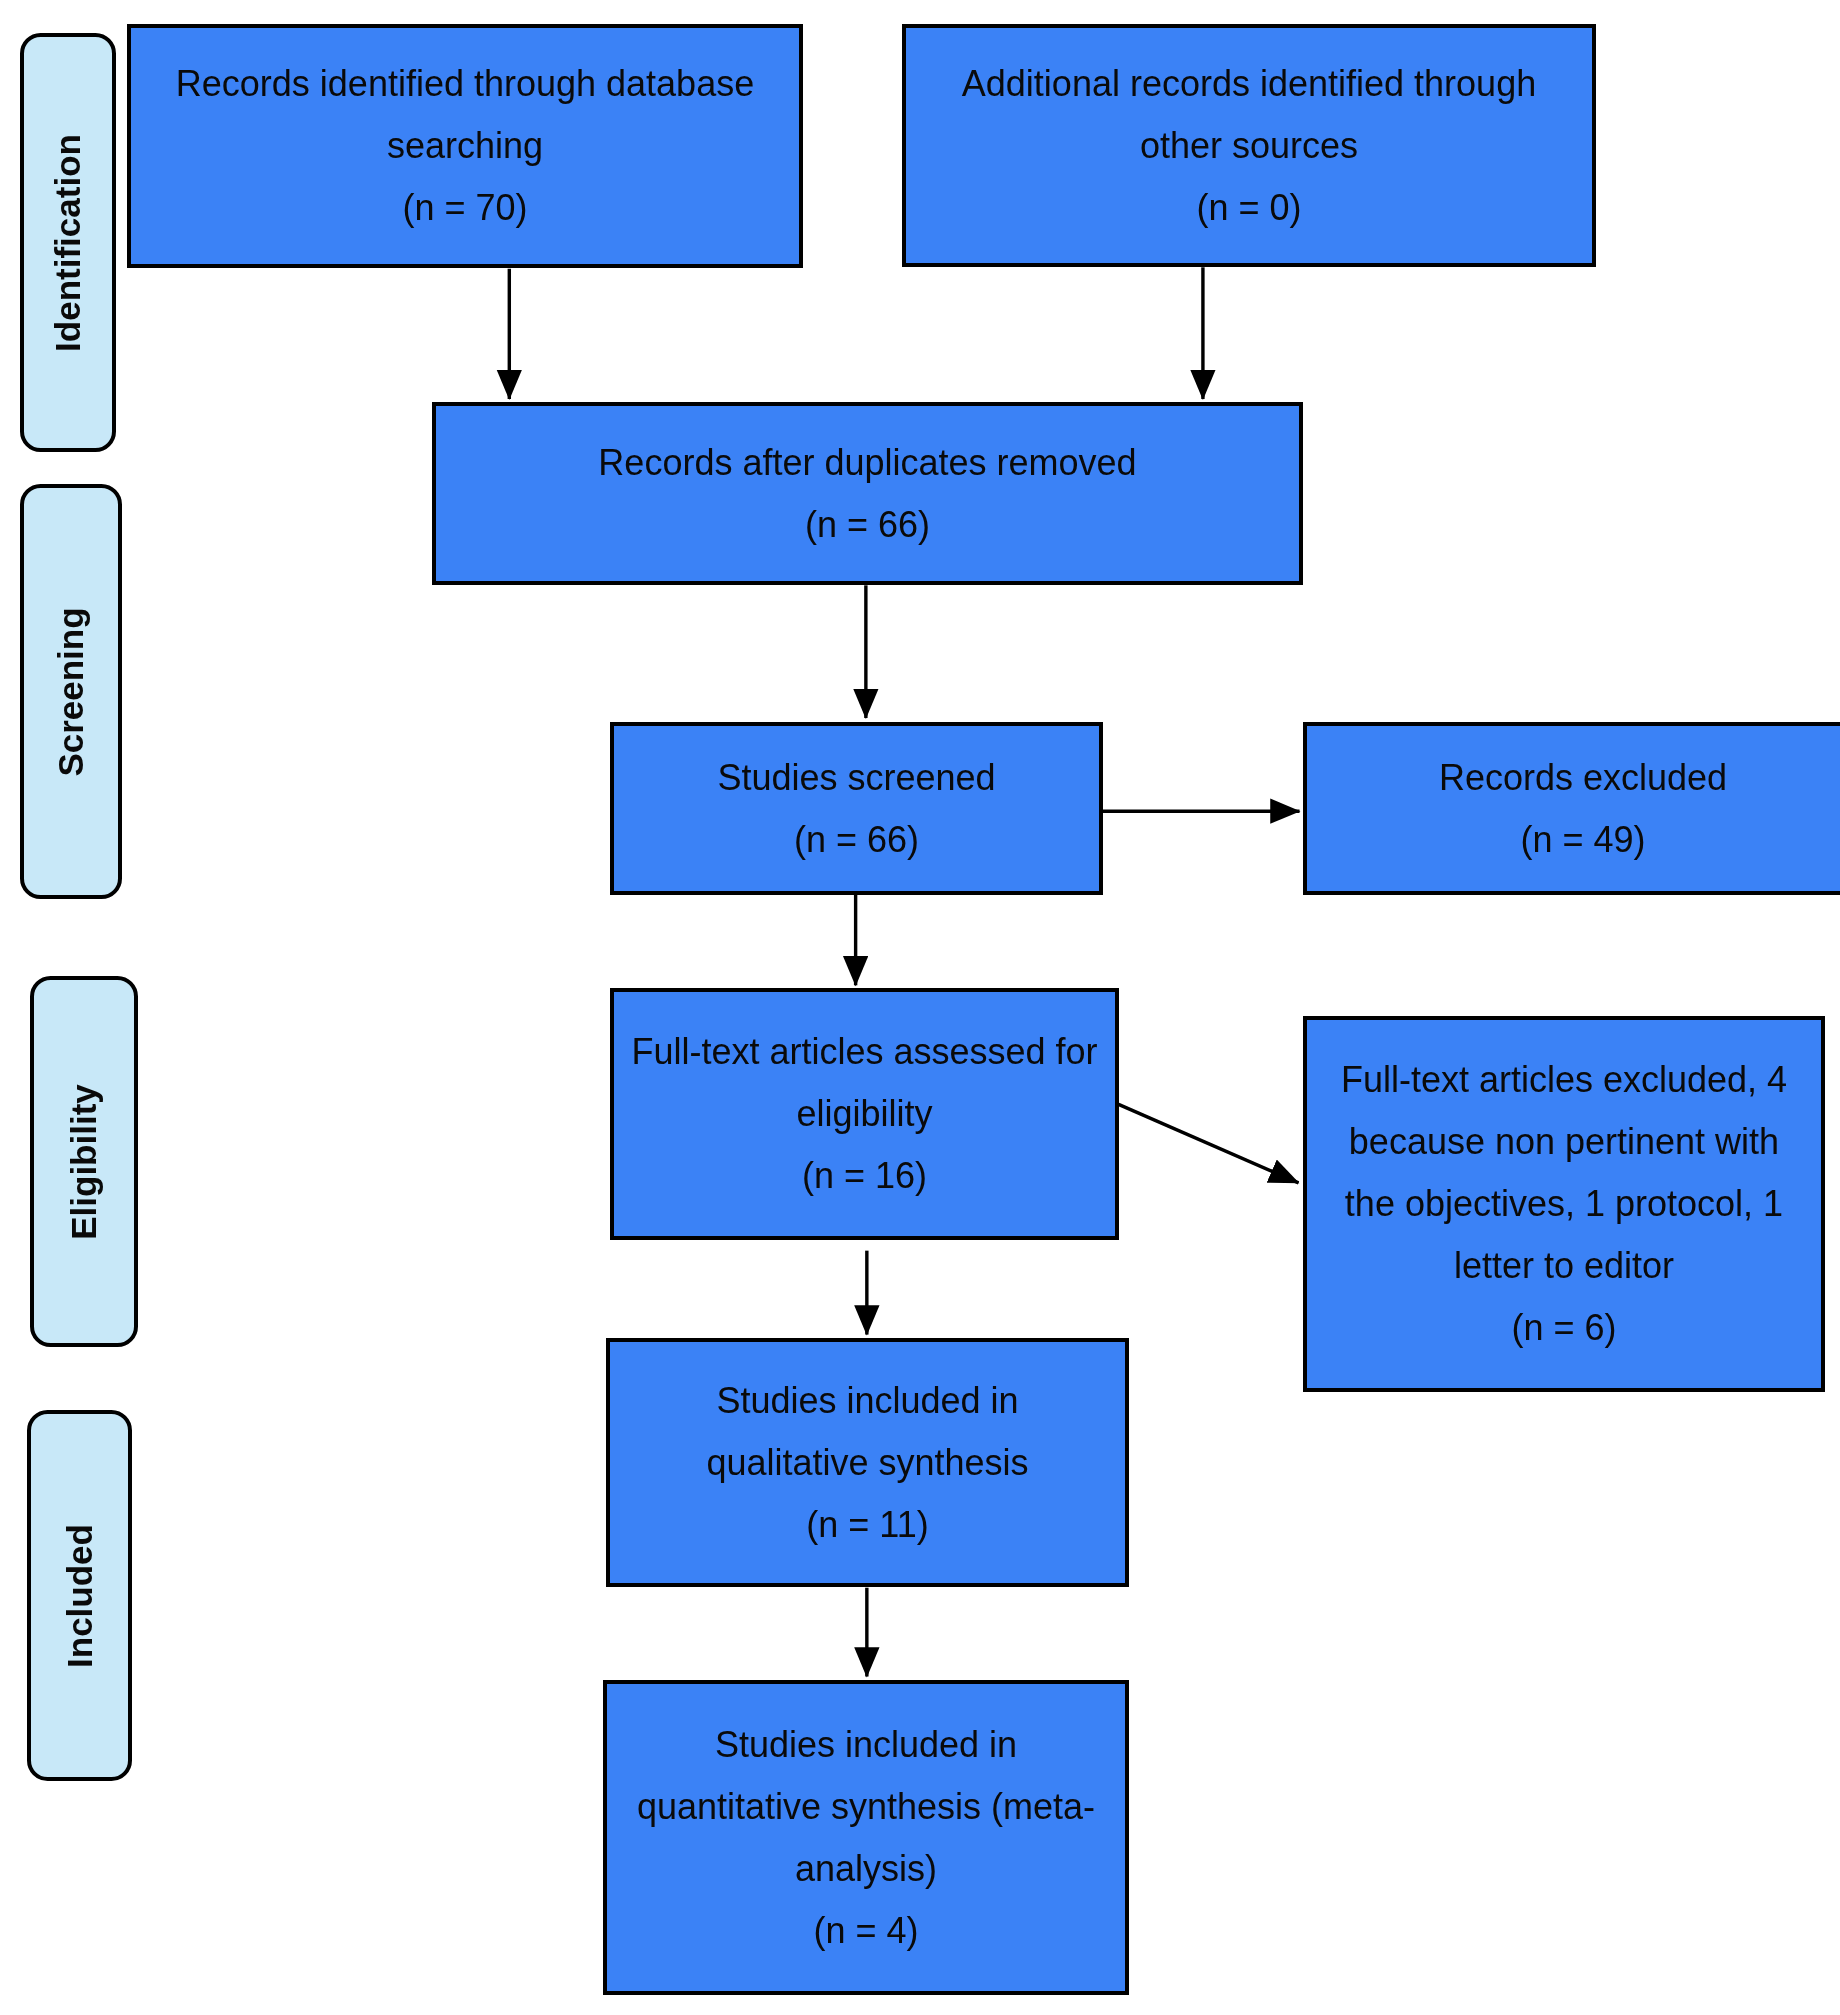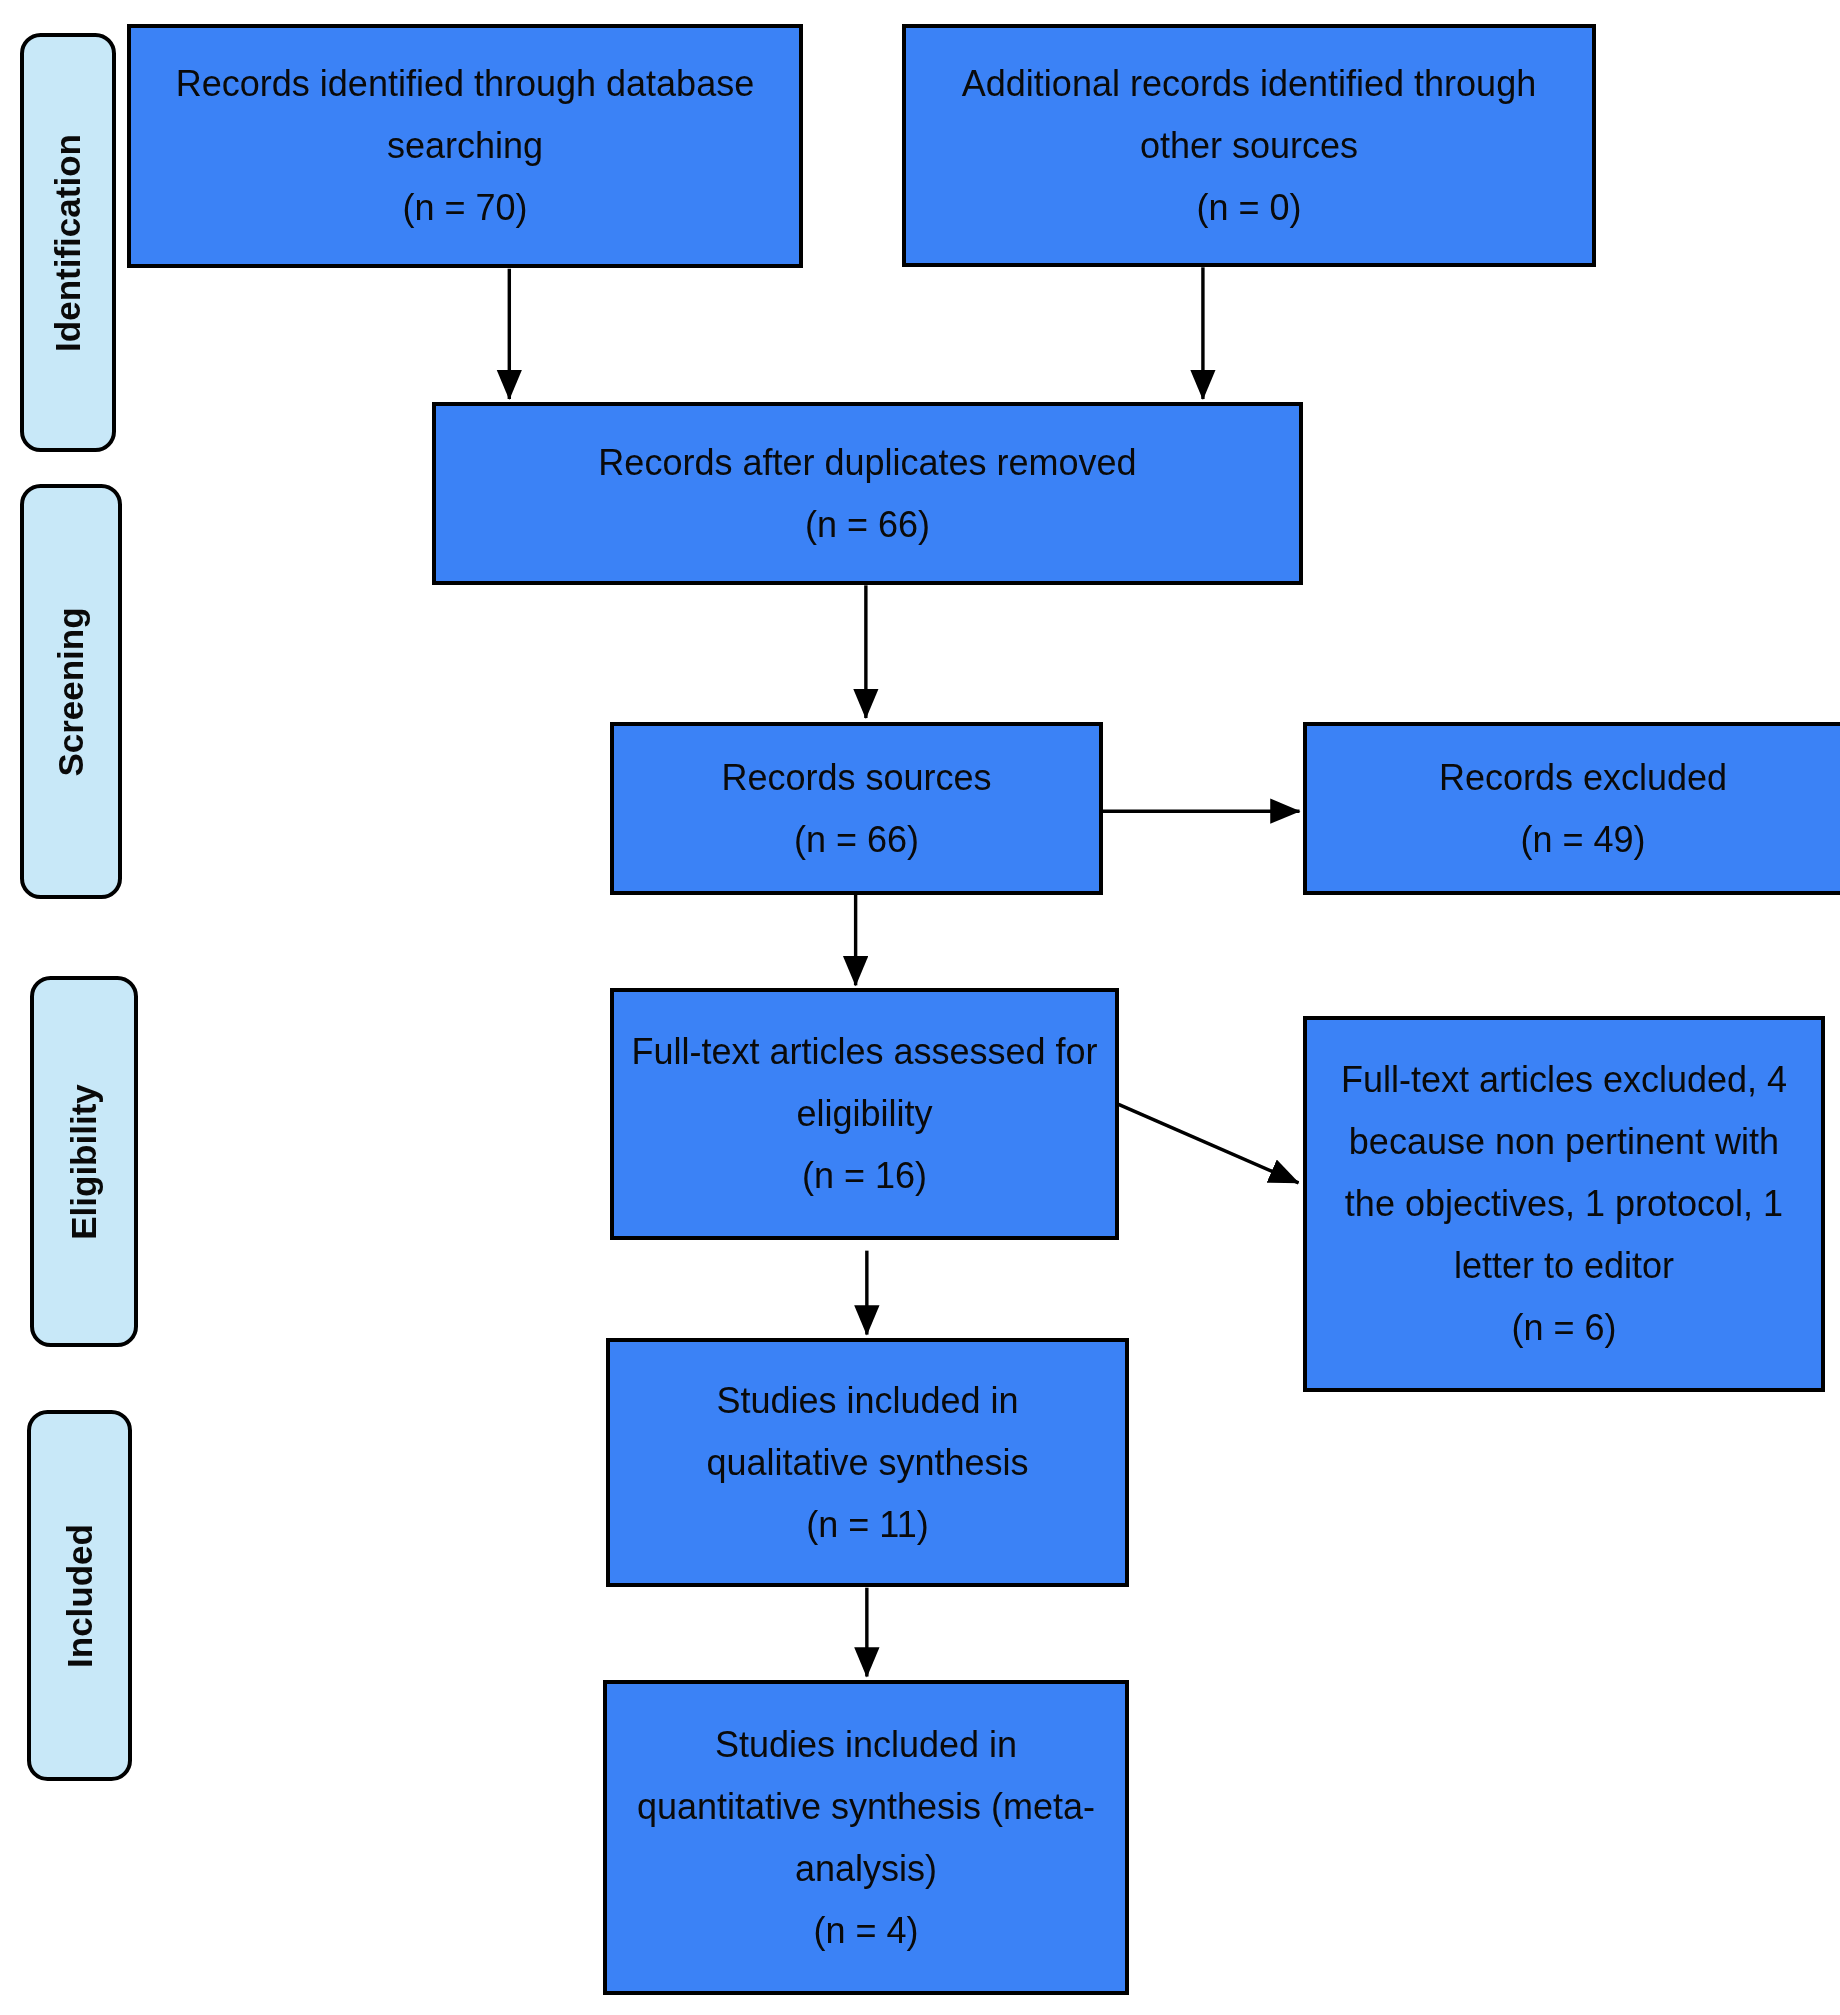--- a/index.html
+++ b/index.html
@@ -92,21 +92,21 @@
 other sources</span>
     <span class="box-count">(n = 0)</span>
   </div>
 
   <div class="flow-box" style="left:432px; top:402px; width:871px; height:183px;justify-content:center;">
     <span class="box-label">Records after duplicates removed</span>
     <span class="box-count">(n = 66)</span>
   </div>
 
   <div class="flow-box" style="left:610px; top:722px; width:493px; height:173px;">
-    <span class="box-label">Records sources</span>
+    <span class="box-label">Studies screened</span>
     <span class="box-count">(n = 66)</span>
   </div>
 
   <div class="flow-box" style="left:1303px; top:722px; width:560px; height:173px;">
     <span class="box-label">Records excluded</span>
     <span class="box-count">(n = 49)</span>
   </div>
 
   <div class="flow-box" style="left:610px; top:988px; width:509px; height:252px;">
     <span class="box-label">Full-text articles assessed for

